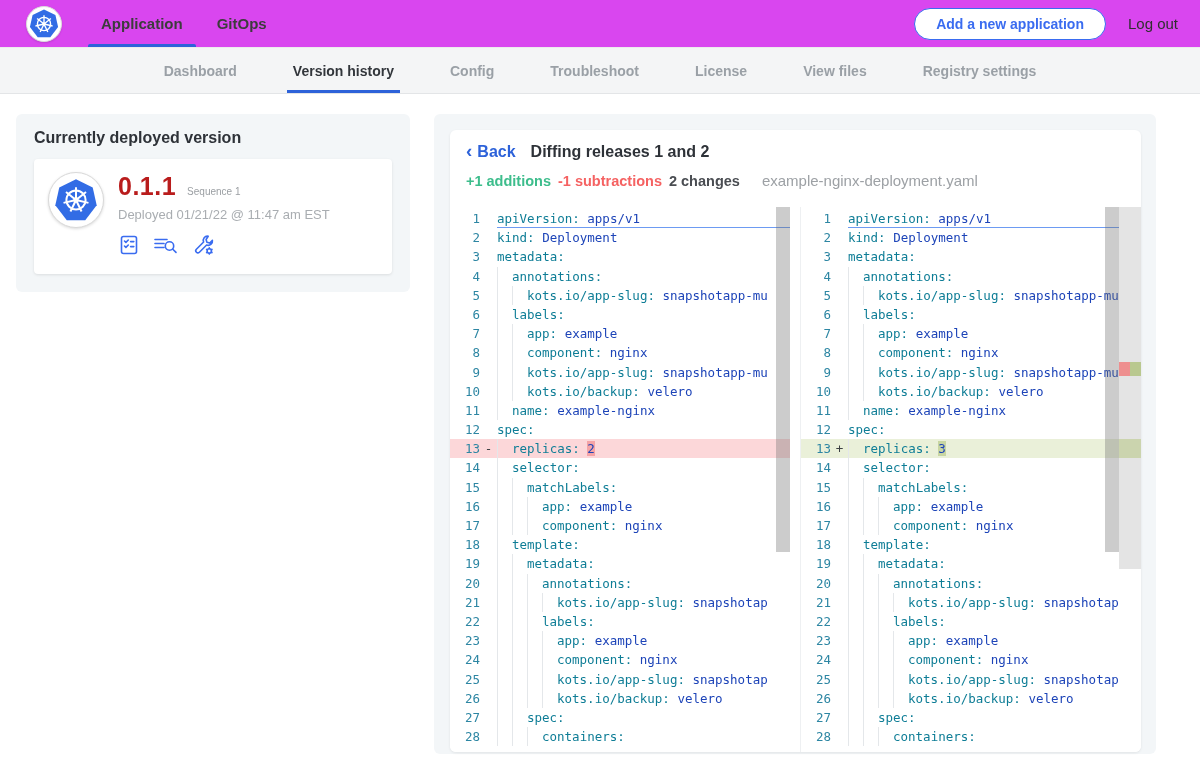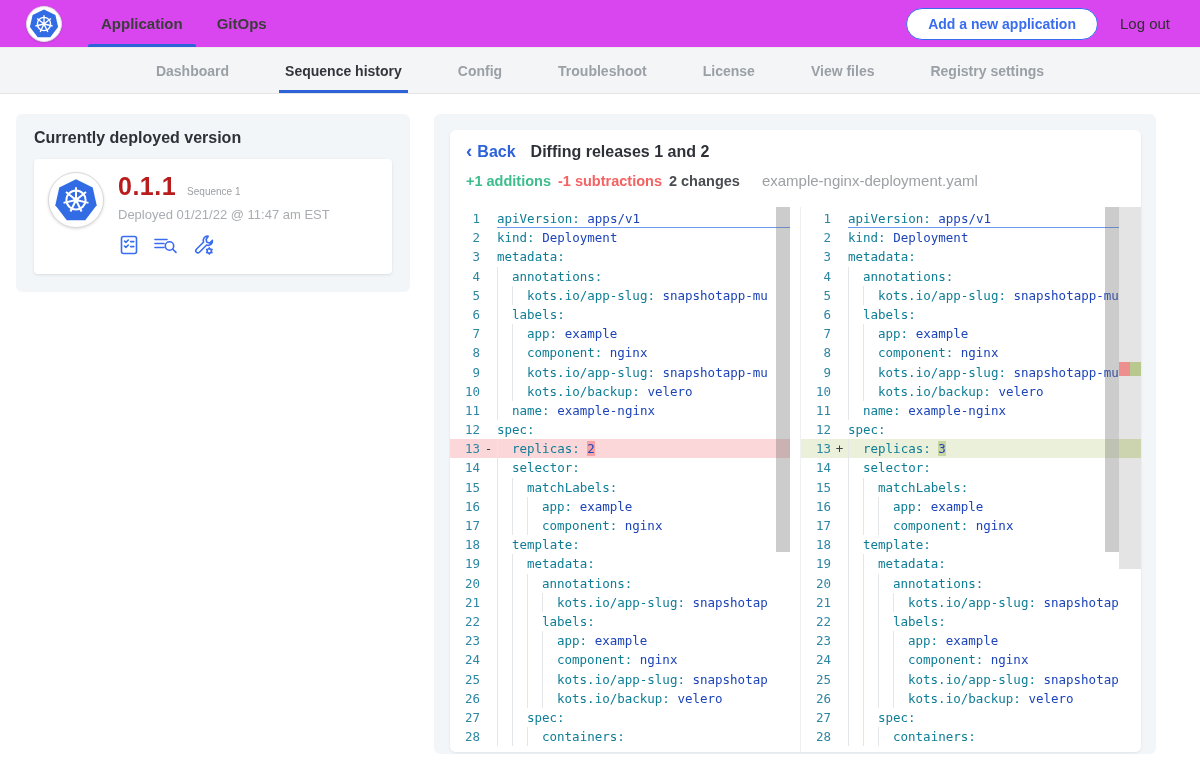--- a/index.html
+++ b/index.html
@@ -12,21 +12,21 @@
   .logo-wrap { display:flex; align-items:center; padding-left:26px; padding-right:22px; }
   .k8s-circle { width:36px; height:36px; border-radius:50%; background:#fff; border:1px solid #dcdcdc;
                 box-shadow:0 1px 2px rgba(0,0,0,.12); display:flex; align-items:center; justify-content:center; }
   .k8s-hept { width:30px; height:29px; background:#326ce5; display:flex; align-items:center; justify-content:center;
               clip-path:polygon(50% 2%, 88% 21%, 97% 62%, 71% 97%, 29% 97%, 3% 62%, 12% 21%); }
   .k8s-hept.big { width:44px; height:43px; }
   .topnav-tabs { display:flex; align-items:stretch; }
   .top-tab { display:flex; align-items:center; padding:0 17px; font-size:15px; font-weight:700; color:#3c3c3c;
              position:relative; cursor:pointer; }
   .top-tab.active::after { content:""; position:absolute; left:4px; right:4px; bottom:0; height:3px; background:#2d62d9; border-radius:2px 2px 0 0; }
-  .topnav-right { margin-left:auto; display:flex; align-items:center; gap:22px; padding-right:30px; }
+  .topnav-right { margin-left:auto; display:flex; align-items:center; gap:22px; padding-right:22px; }
   .add-app-btn { border:1.5px solid #3a6cf0; color:#3a6cf0; background:#fff; font-weight:700; font-size:14px;
                  padding:7px 21px; border-radius:17px; cursor:pointer; font-family:"Liberation Sans",sans-serif; }
   .logout { font-size:15px; font-weight:500; color:#2f2f2f; cursor:pointer; }
 
   
   .subnav { position:absolute; left:0; top:48px; width:1200px; height:46px; background:#f4f5f6;
             border-bottom:1px solid #e3e5e7; display:flex; align-items:stretch; justify-content:center; gap:56px; z-index:4; }
   .sub-item { display:flex; align-items:center; font-size:14px; font-weight:600; color:#9aa0a6; position:relative; cursor:pointer; }
   .sub-item.active { color:#32363b; }
   .sub-item.active::after { content:""; position:absolute; left:-6px; right:-6px; bottom:0; height:3px; background:#2d62d9; }
@@ -113,21 +113,21 @@
       <div class="top-tab">GitOps</div>
     </div>
   <div class="topnav-right">
     <button class="add-app-btn">Add a new application</button>
     <span class="logout">Log out</span>
   </div>
 </div>
 
 <div class="subnav" id="subnav">
     <div class="sub-item">Dashboard</div>
-    <div class="sub-item active">Sequence history</div>
+    <div class="sub-item active">Version history</div>
     <div class="sub-item">Config</div>
     <div class="sub-item">Troubleshoot</div>
     <div class="sub-item">License</div>
     <div class="sub-item">View files</div>
     <div class="sub-item">Registry settings</div>
   </div>
 
 <div class="dep-card">
   <div class="dep-title">Currently deployed version</div>
   <div class="dep-inner">

